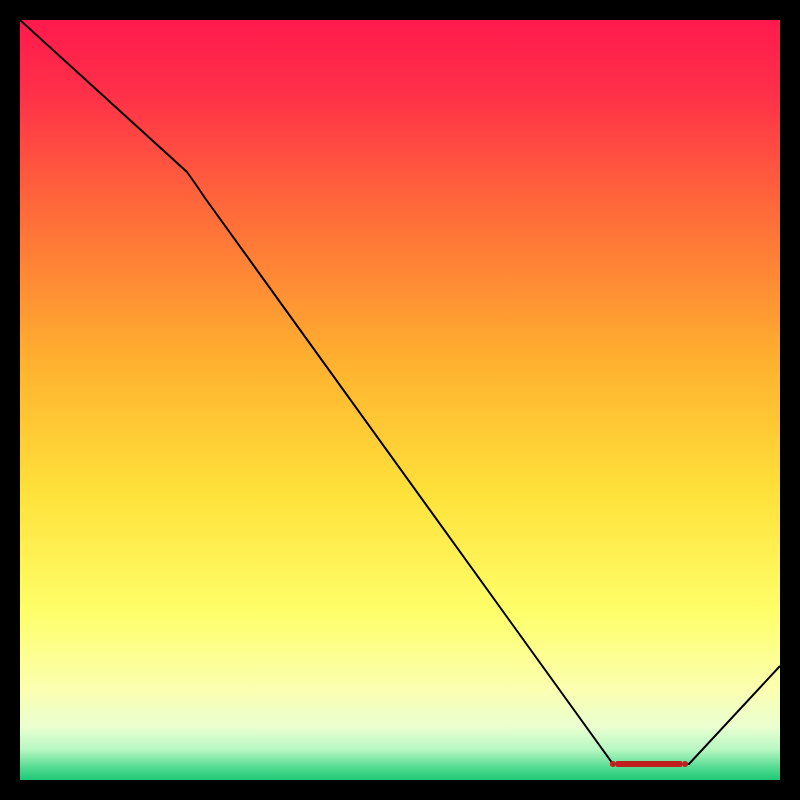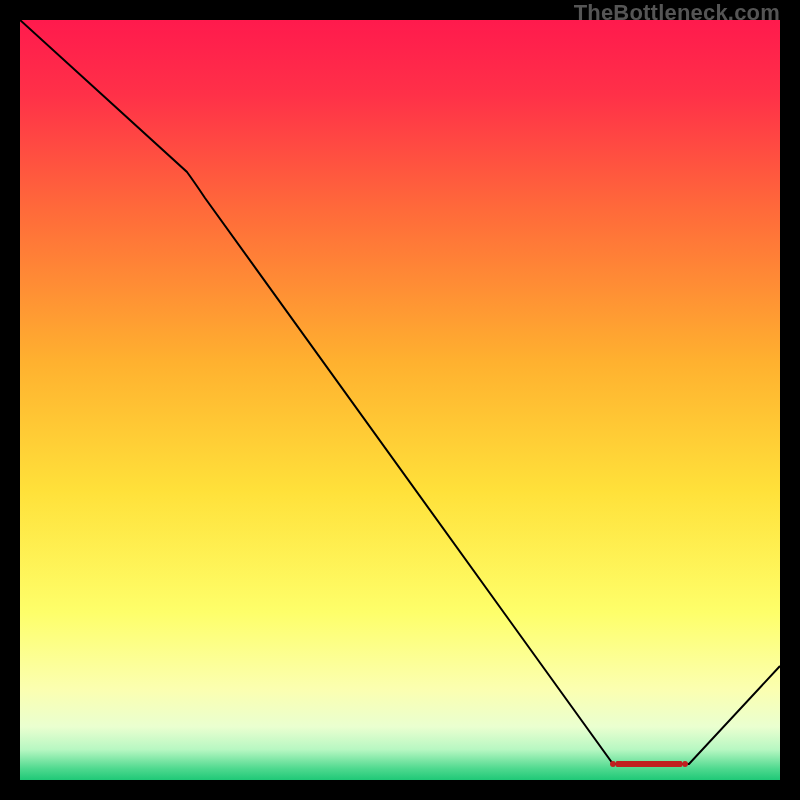--- a/index.html
+++ b/index.html
@@ -54,21 +54,20 @@
     font-weight: 700;
     color: #c02020;
     white-space: nowrap;
   }
 </style>
 </head>
 <body>
 
 <div class="frame">
 
-  <div class="watermark">TheBottleneck.com</div>
 
   <div class="plot">
     <svg class="bg-gradient" viewBox="0 0 760 760" preserveAspectRatio="none">
       <defs>
         <linearGradient id="heat" x1="0" y1="0" x2="0" y2="1">
           <stop offset="0%" stop-color="#ff1a4d"></stop>
           <stop offset="10%" stop-color="#ff3148"></stop>
           <stop offset="25%" stop-color="#ff6a3a"></stop>
           <stop offset="45%" stop-color="#ffb12f"></stop>
           <stop offset="62%" stop-color="#ffe13a"></stop>

